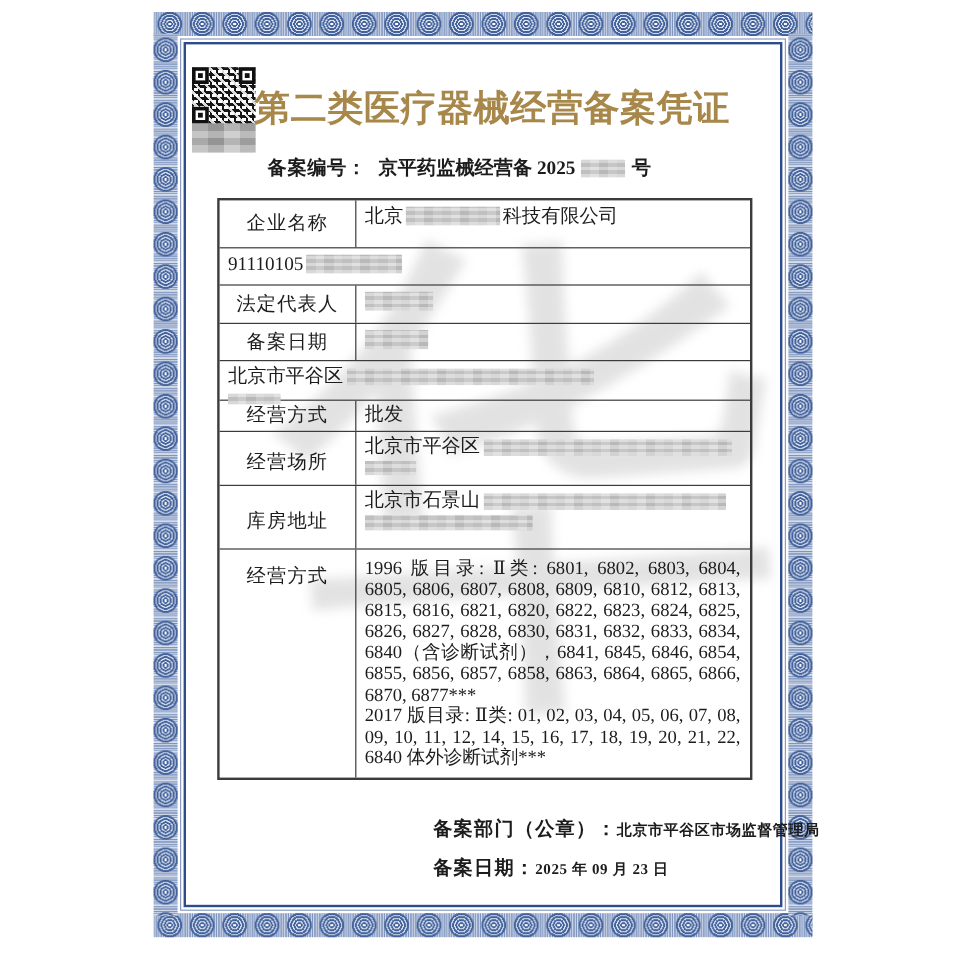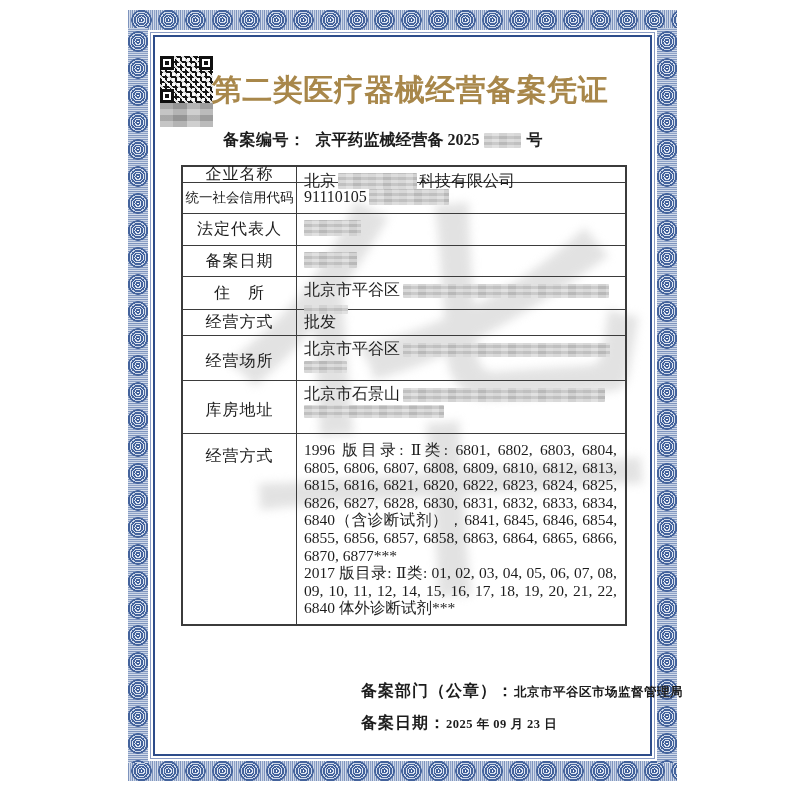--- a/index.html
+++ b/index.html
@@ -106,52 +106,46 @@
   <div class="qr-blur"></div>
 
   <div class="title">第二类医疗器械经营备案凭证</div>
 
   <div class="recno">
     <span class="lab">备案编号：</span><span class="val">京平药监械经营备 2025</span><span class="mosaic" style="width:37px;height:15px;margin:0 6px 0 4px;"></span><span class="val">号</span>
   </div>
 
   <div class="table">
 
-    <div class="row" style="height:16px">
+    <div class="row" style="height:40px">
       <div class="lc">
           <span>企业名称</span>
         </div>
       <div class="vc"><span>北京</span><span class="mosaic" style="width:79px;height:16px;margin:0 2px;"></span><span>科技有限公司</span></div>
     </div>
 
     <div class="row" style="height:31px">
-      <div class="lc small">
-          <span>统一社会信用代码</span>
-        </div>
       <div class="vc"><span>91110105</span><span class="mosaic" style="width:80px;height:16px;margin-left:2px;"></span></div>
     </div>
 
     <div class="row" style="height:32px">
       <div class="lc">
           <span>法定代表人</span>
         </div>
       <div class="vc"><span class="mosaic" style="width:57px;height:16px;"></span></div>
     </div>
 
     <div class="row" style="height:31px">
       <div class="lc">
           <span>备案日期</span>
         </div>
       <div class="vc"><span class="mosaic" style="width:53px;height:16px;"></span></div>
     </div>
 
     <div class="row" style="height:33px">
-      <div class="lc">
-          <span>住　所</span>
-        </div>
       <div class="vc">
         <div class="l1"><span>北京市平谷区</span><span class="mosaic" style="width:206px;height:14px;"></span></div>
         <div class="l2"><span class="mosaic" style="width:44px;height:9px;"></span></div>
       </div>
     </div>
 
     <div class="row" style="height:26px">
       <div class="lc">
           <span>经营方式</span>
         </div>

